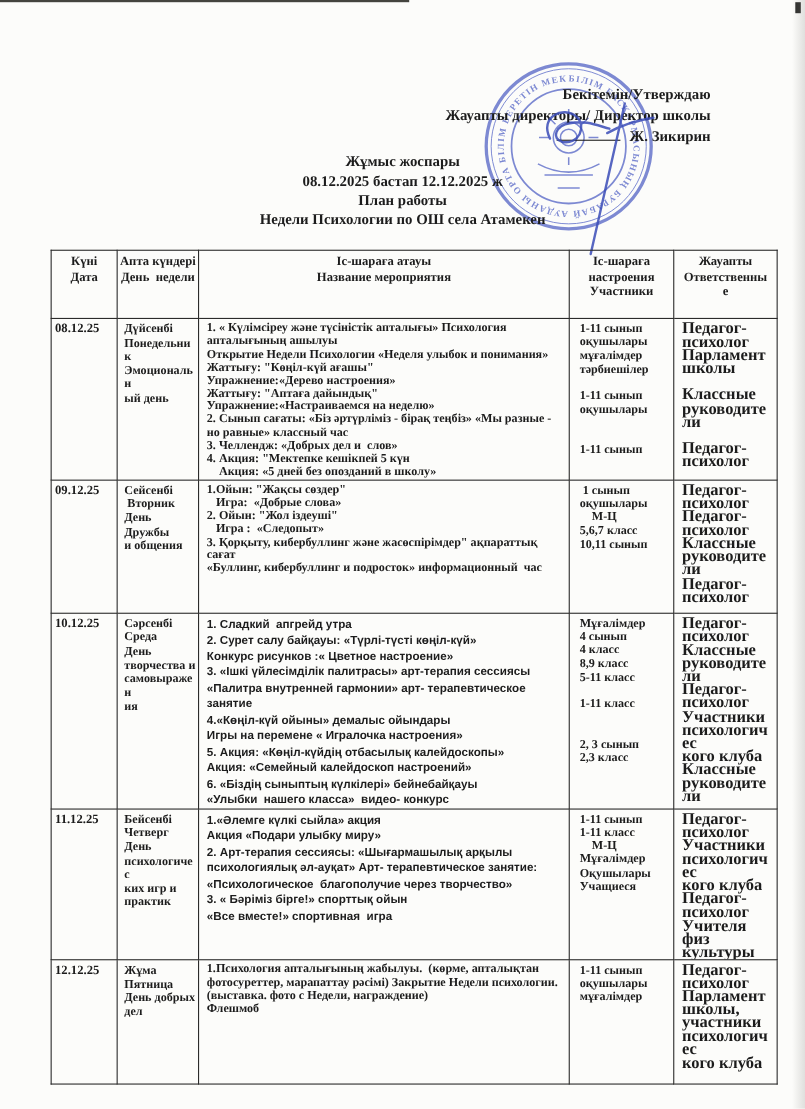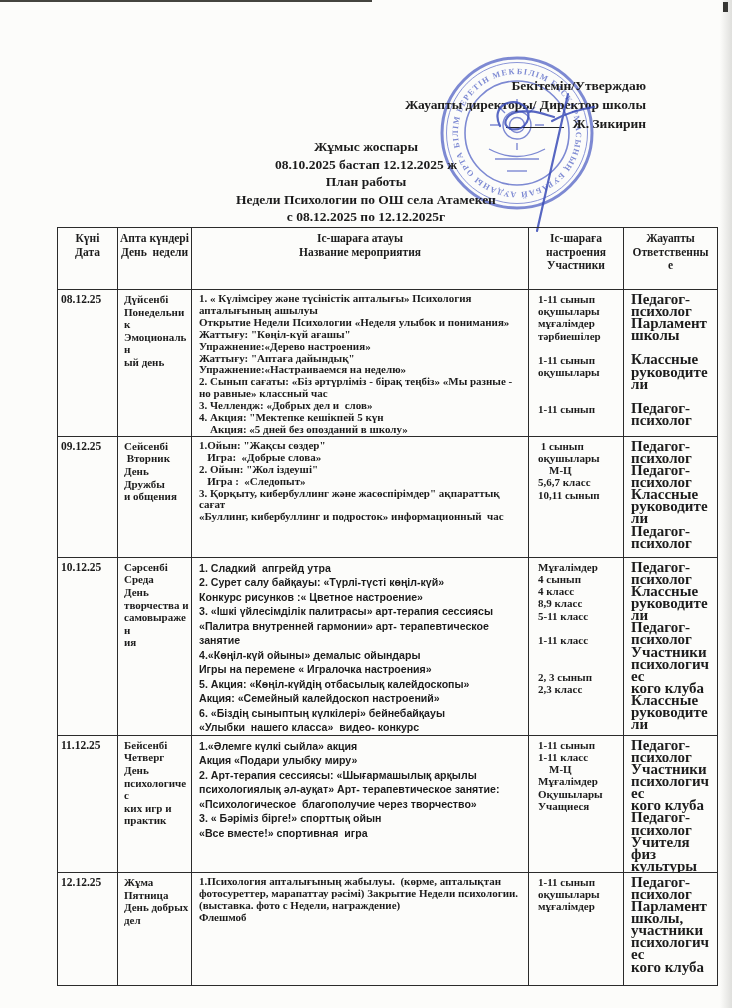--- a/index.html
+++ b/index.html
@@ -14,21 +14,21 @@
   .scan-right-edge{position:absolute;top:0;right:0;width:12px;height:100%;
     background:linear-gradient(to right,rgba(0,0,0,0),rgba(120,120,115,0.22));}
   .stamp{position:absolute;left:437px;top:53px;width:160px;height:160px;opacity:.72;pointer-events:none;}
   .signature{position:absolute;left:480px;top:90px;pointer-events:none;}
   .approval{position:absolute;top:76px;right:86px;text-align:right;
     font-weight:bold;font-size:13.5px;line-height:19px;white-space:nowrap;}
   .sig-line{display:inline-block;width:58px;border-bottom:1.6px solid #222;
     vertical-align:baseline;margin-right:8px;}
   .titles{position:absolute;top:138px;left:0;width:100%;text-align:center;
     font-weight:bold;font-size:13.5px;line-height:17.6px;}
-  table.plan{position:absolute;top:227px;left:57px;width:660px;
+  table.plan{position:absolute;top:227px;left:46px;width:660px;
     border-collapse:collapse;table-layout:fixed;padding-left:31px;}
   table.plan th,table.plan td{
     border:1px solid #2b2b2b;vertical-align:top;padding:0;
     font-weight:bold;overflow:hidden;}
   table.plan th{font-size:11.5px;line-height:13.5px;text-align:center;padding:4px 2px;}
   .cell-text{white-space:pre-wrap;overflow-wrap:break-word;}
   thead tr{height:62px;}
   .r0{height:142px}.r1{height:121px}.r2{height:165px}.r3{height:110px}.r4{height:113px}
   .col-date .cell-text{font-size:11.5px;padding:3px 2px 0 3px;}
   .col-day .cell-text{font-size:11px;line-height:12.6px;padding:3px 2px 0 6px;}
@@ -81,24 +81,23 @@
 <svg class="signature" width="150" height="150" viewBox="0 0 150 150">
   <g fill="none" stroke="#3b4db8" stroke-width="2.2" stroke-linecap="round" opacity="0.85">
     <path d="M20,36 C10,16 32,6 44,16 C54,25 46,42 31,39 C21,36 25,24 38,22 C52,19 63,24 74,27"></path>
     <path d="M72,31 C86,23 101,19 114,17"></path>
     <path d="M88,4 C81,36 69,88 57,141"></path>
   </g>
 </svg>
 
 <div class="titles">
   <div>Жұмыс жоспары</div>
-  <div>08.10.2025 бастап 12.12.2025 ж</div>
+  <div>08.12.2025 бастап 12.12.2025 ж</div>
   <div>План  работы</div>
   <div>Недели Психологии по ОШ села Атамекен</div>
-  <div>с 08.12.2025 по 12.12.2025г</div>
 </div>
 
 <table class="plan">
   <colgroup>
     <col style="width:60px">
       <col style="width:74px">
       <col style="width:337px">
     <col style="width:95px">
       <col style="width:94px">
   </colgroup>

